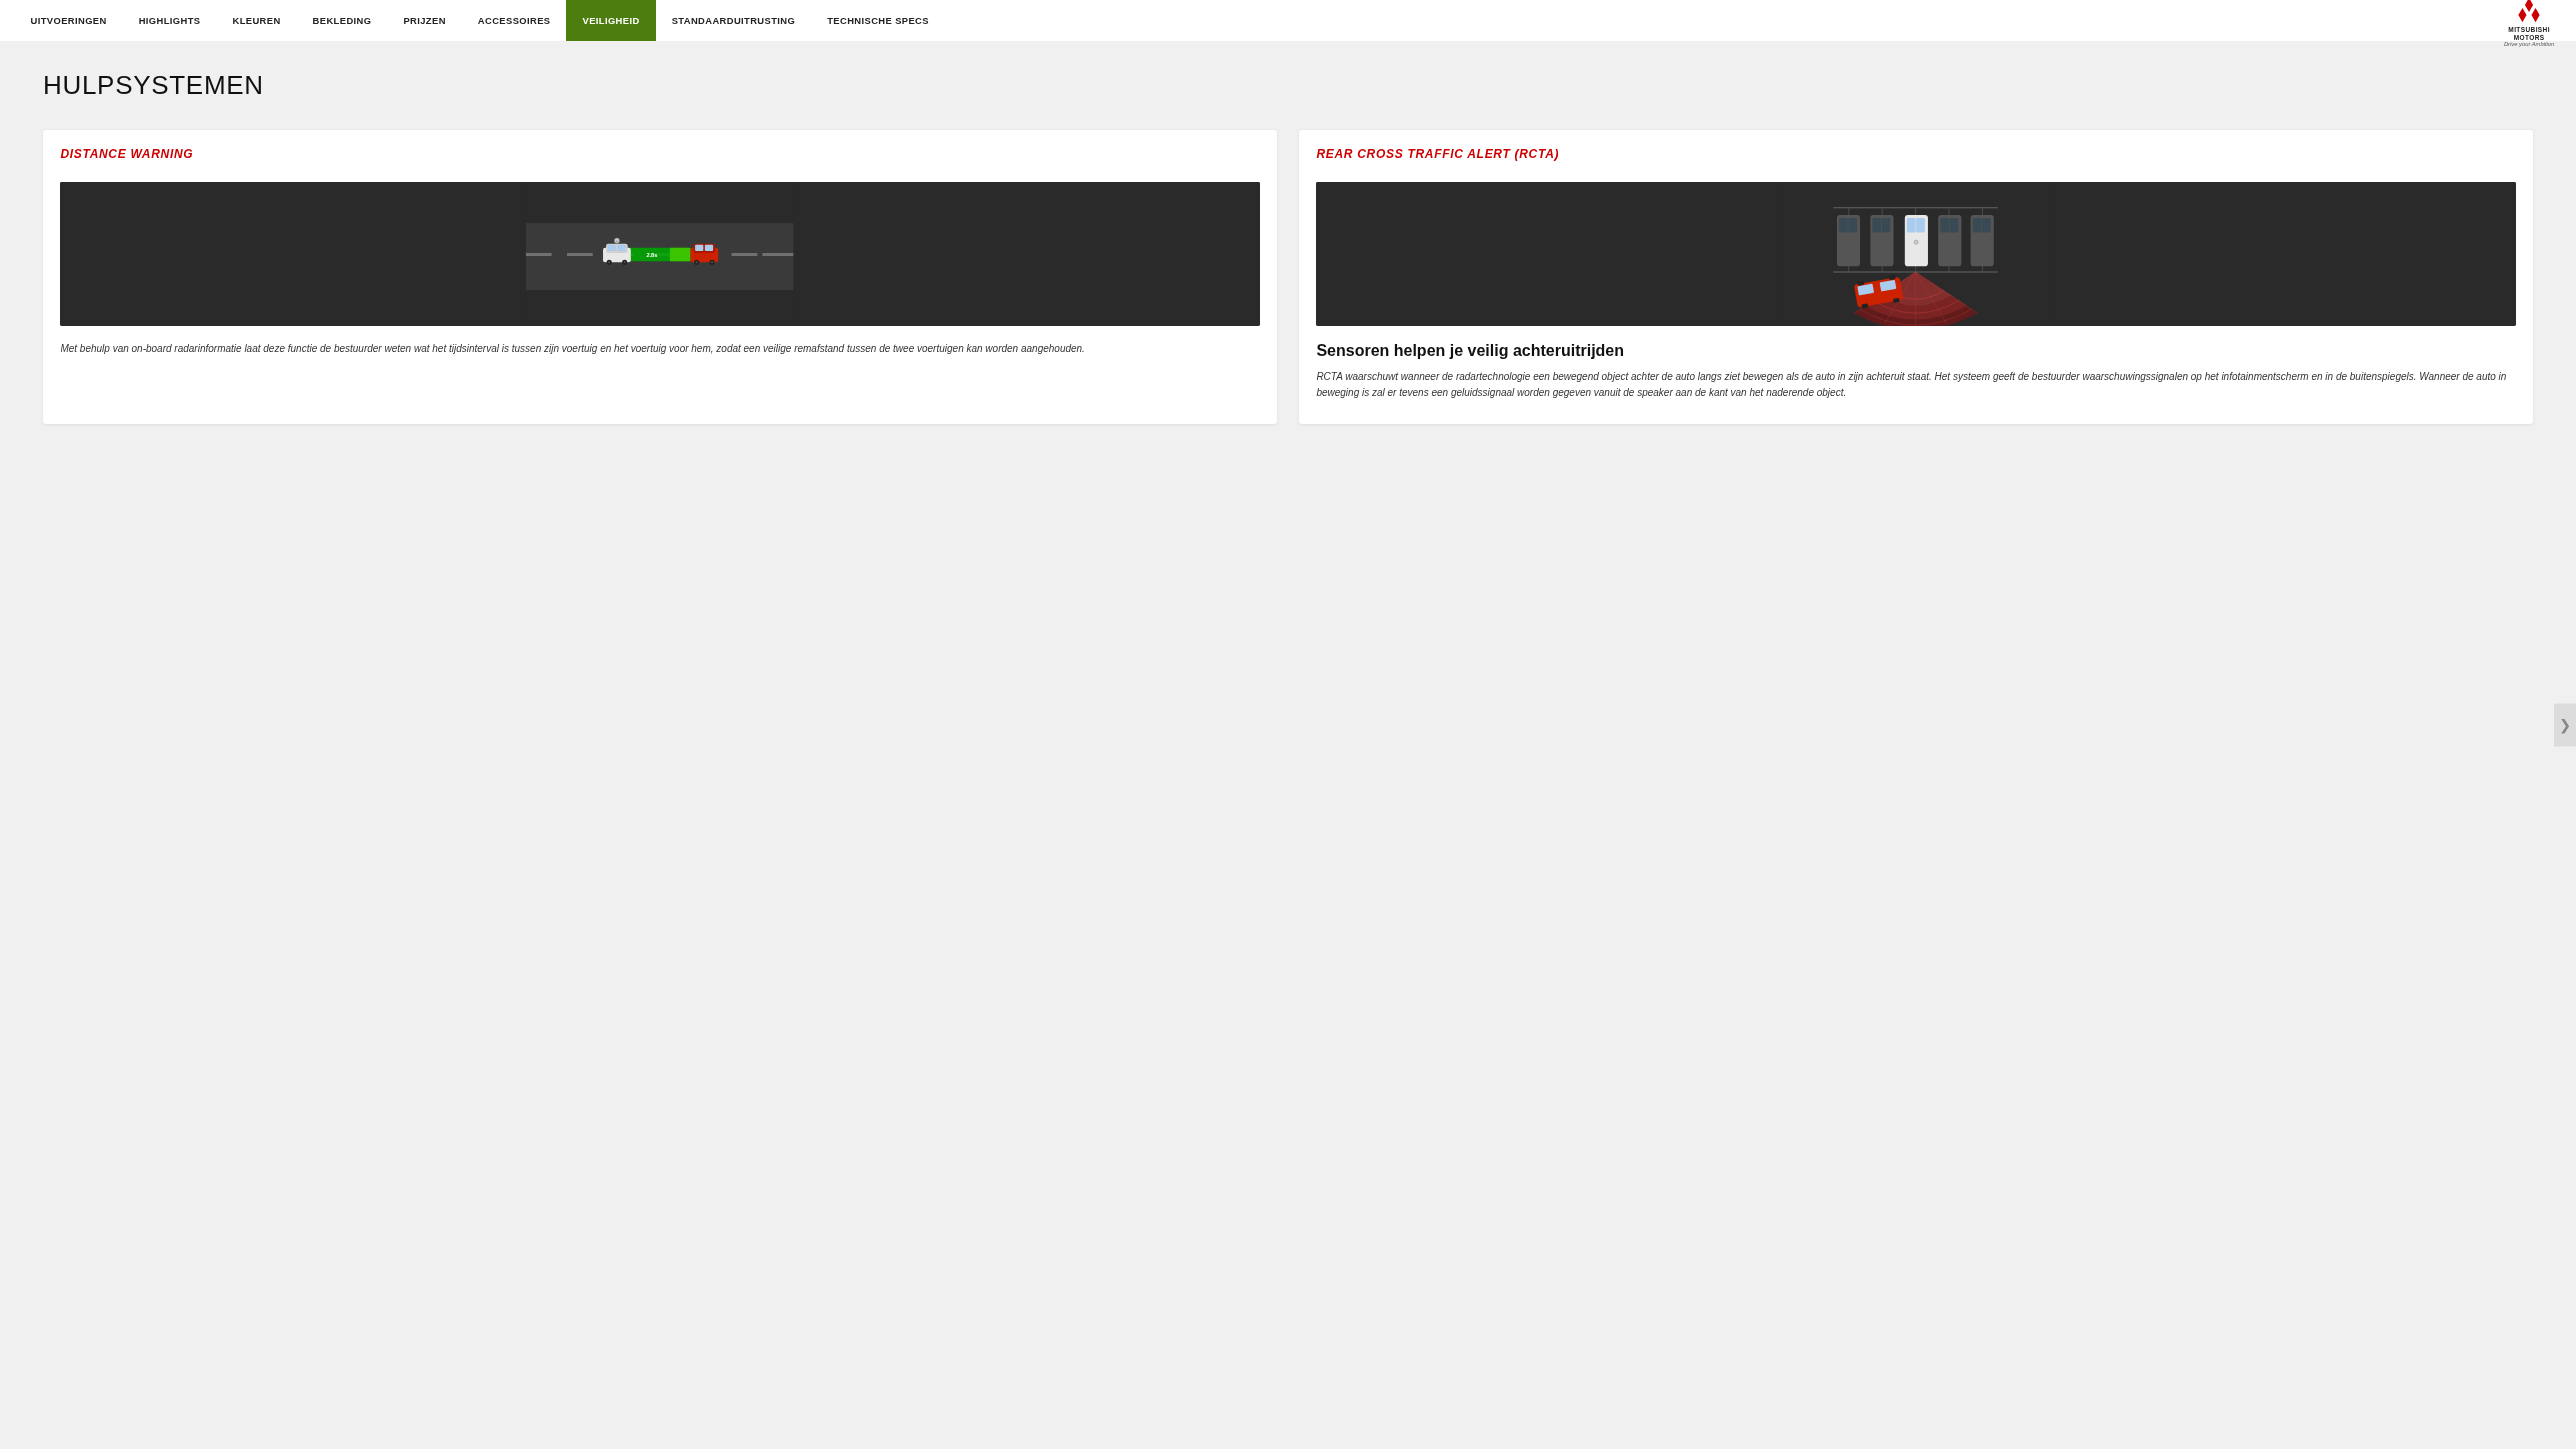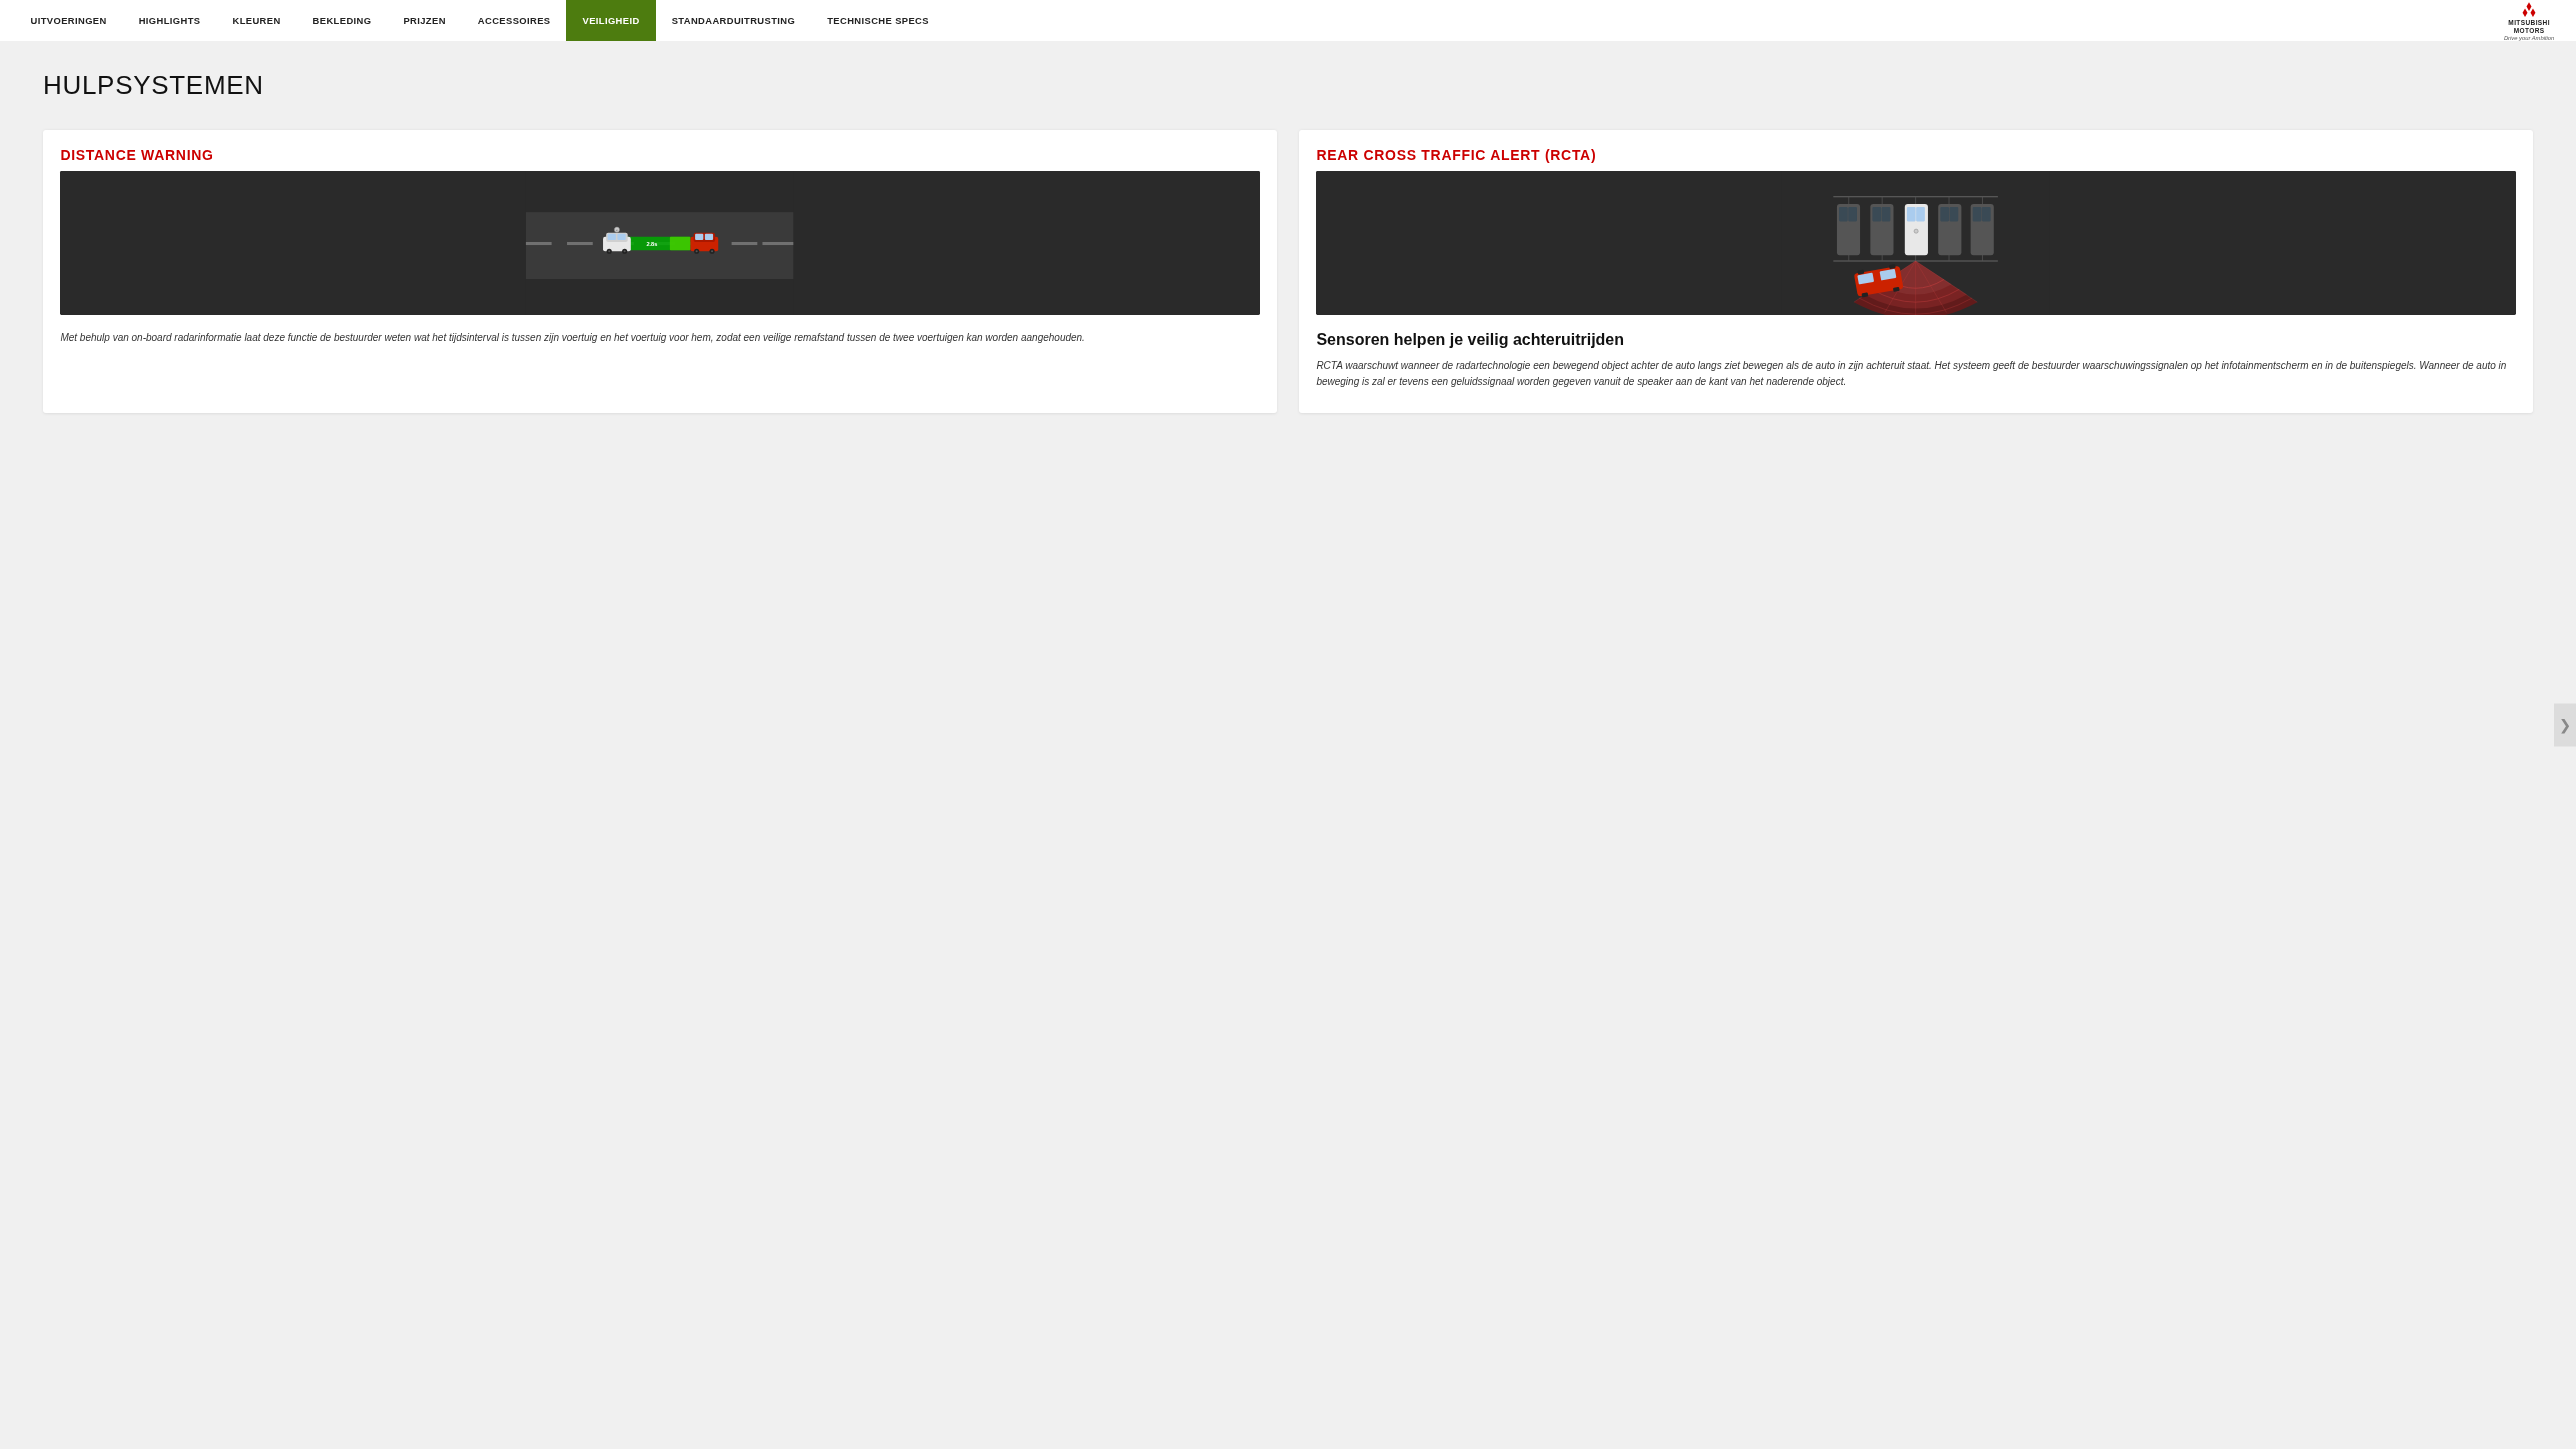--- a/index.html
+++ b/index.html
@@ -2,20 +2,21 @@
 <html style="font-size:11.6px"><head>
   <meta charset="utf-8">
   <style>
     * { margin: 0; padding: 0; box-sizing: border-box; }
     body { font-family: Arial, sans-serif; background: #f5f5f5; min-height: 100vh; }
 
     
     nav {
       background: #fff;
       display: flex;
+      align-items: center;
       height: 41px;
       padding: 0 14.5px;
       position: relative;
       z-index: 10;
     }
     nav ul {
       display: flex;
       list-style: none;
       gap: 0;
     }
@@ -87,26 +88,27 @@
     }
 
     .card {
       background: #fff;
       border-radius: 2.9px;
       padding: 17.4px 17.4px 23px 17.4px;
       box-shadow: 0 0.7px 2.9px rgba(0,0,0,0.08);
     }
 
     .card-label {
-      font-size: 14px;
+      font-size: 12px;
       font-weight: 700;
       color: #c00;
       letter-spacing: 0.7px;
       text-transform: uppercase;
-      margin-bottom: 8px;
+      margin-bottom: 21px;
+      font-style: italic;
     }
 
     .card-image {
       width: 100%;
       height: 144px;
       background: #2a2a2a;
       border-radius: 1.4px;
       overflow: hidden;
       margin-bottom: 14.5px;
       position: relative;

